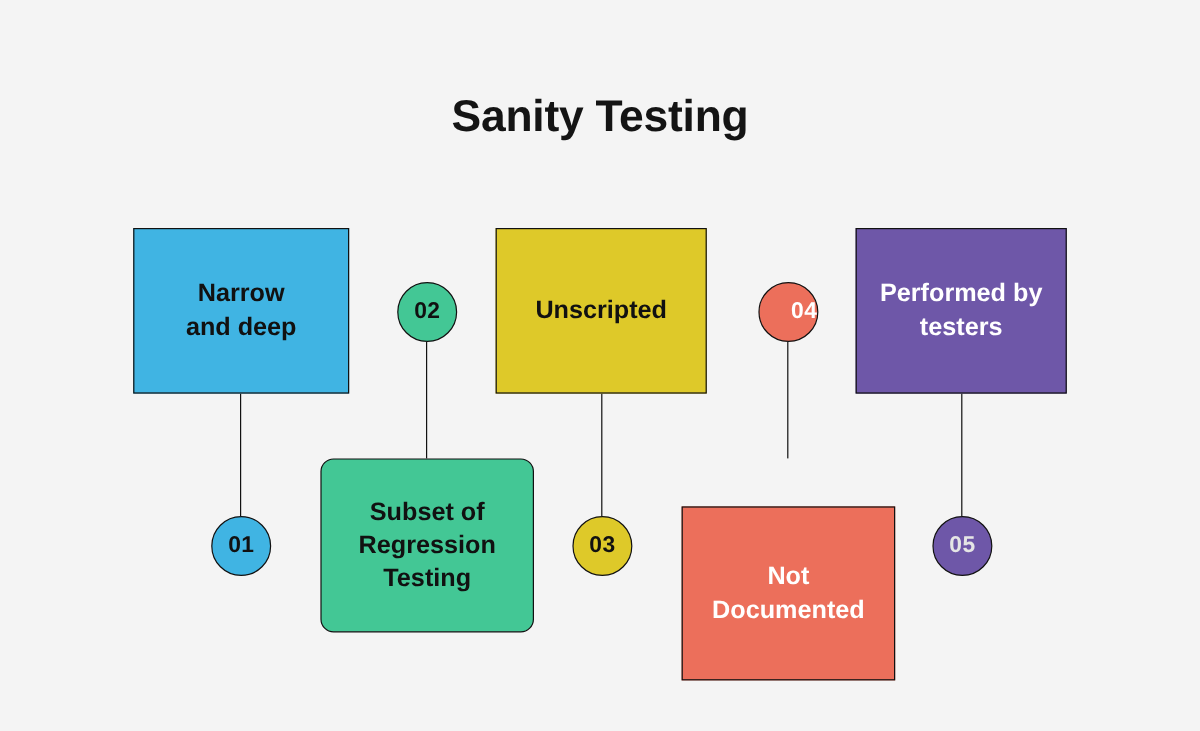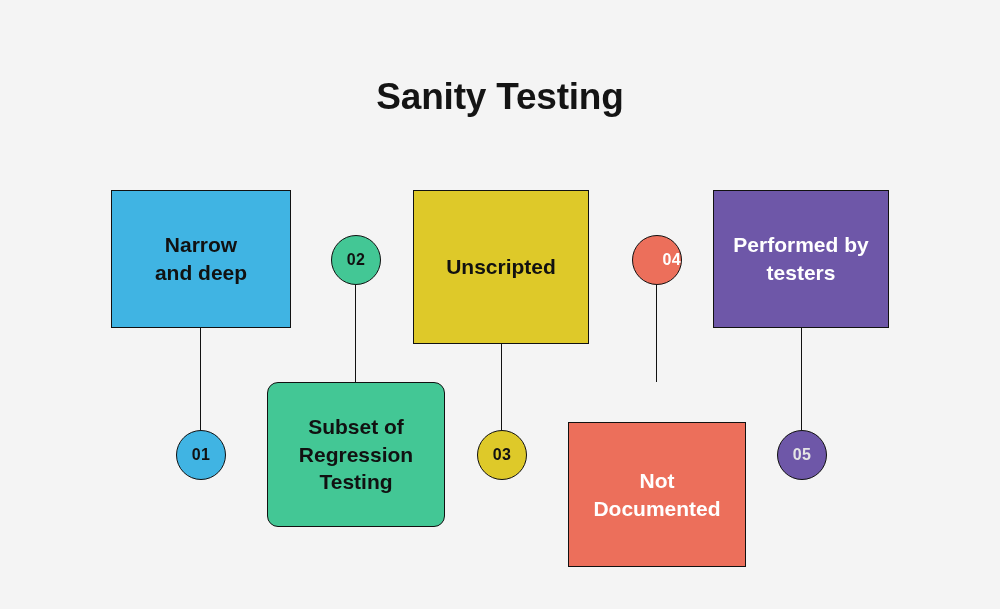--- a/index.html
+++ b/index.html
@@ -49,21 +49,21 @@
     padding: 4px 8px;
   }
   .node-circle {
     position: absolute;
     box-sizing: border-box;
     border: 1.6px solid #111111;
     border-radius: 50%;
     display: flex;
     align-items: center;
     justify-content: center;
-    font-size: 16px;
+    font-size: 19px;
     font-weight: bold;
     letter-spacing: 0.3px;
   }
 </style>
 </head>
 <body>
 
 <div id="canvas">
 
   <div id="title">Sanity Testing</div>
@@ -90,21 +90,21 @@
   <div class="node-box" style="left:267px; top:382px; width:178px; height:145px; background:#43c795; color:#111111;border-radius:11px;">
     <span>
       <span>Subset of</span><br>
       <span>Regression</span><br>
       <span>Testing</span>
     </span>
   </div>
 
   <div class="connector" style="left:501px; top:328px; height:102px;"></div>
 
-  <div class="node-box" style="left:413px; top:190px; width:176px; height:154px; background:#dec929; color:#111111;">
+  <div class="node-box" style="left:413px; top:190px; width:176px; height:138px; background:#dec929; color:#111111;">
     <span>
       <span>Unscripted</span>
     </span>
   </div>
 
   <div class="node-circle" style="left:477px; top:430px; width:50px; height:50px; background:#dec929; color:#111111;">
     <span>03</span>
   </div>
 
   <div class="connector" style="left:656px; top:285px; height:97px;"></div>

